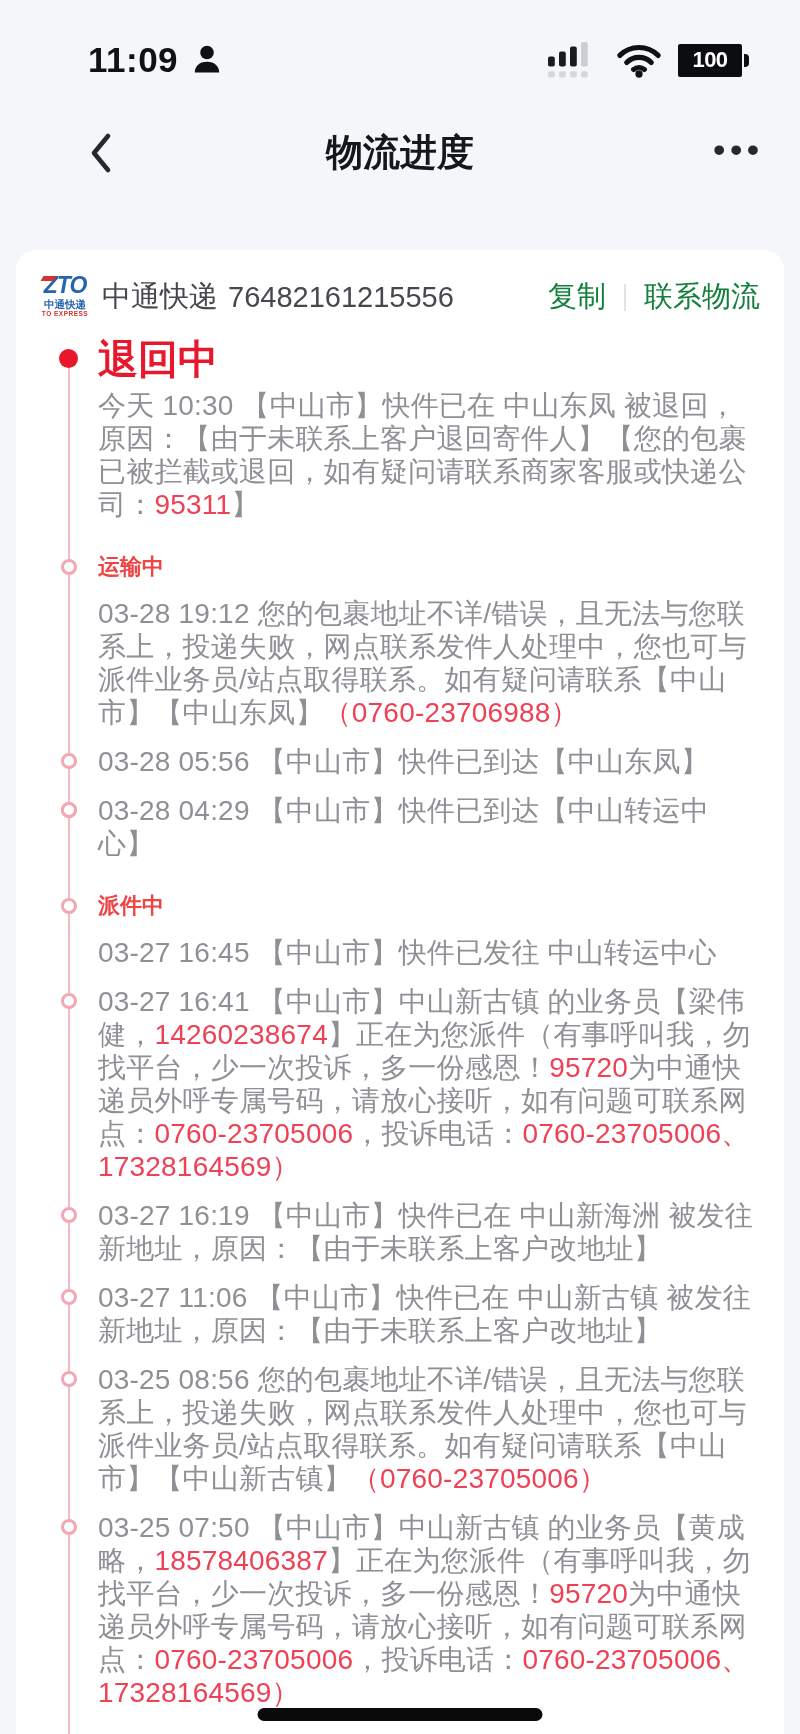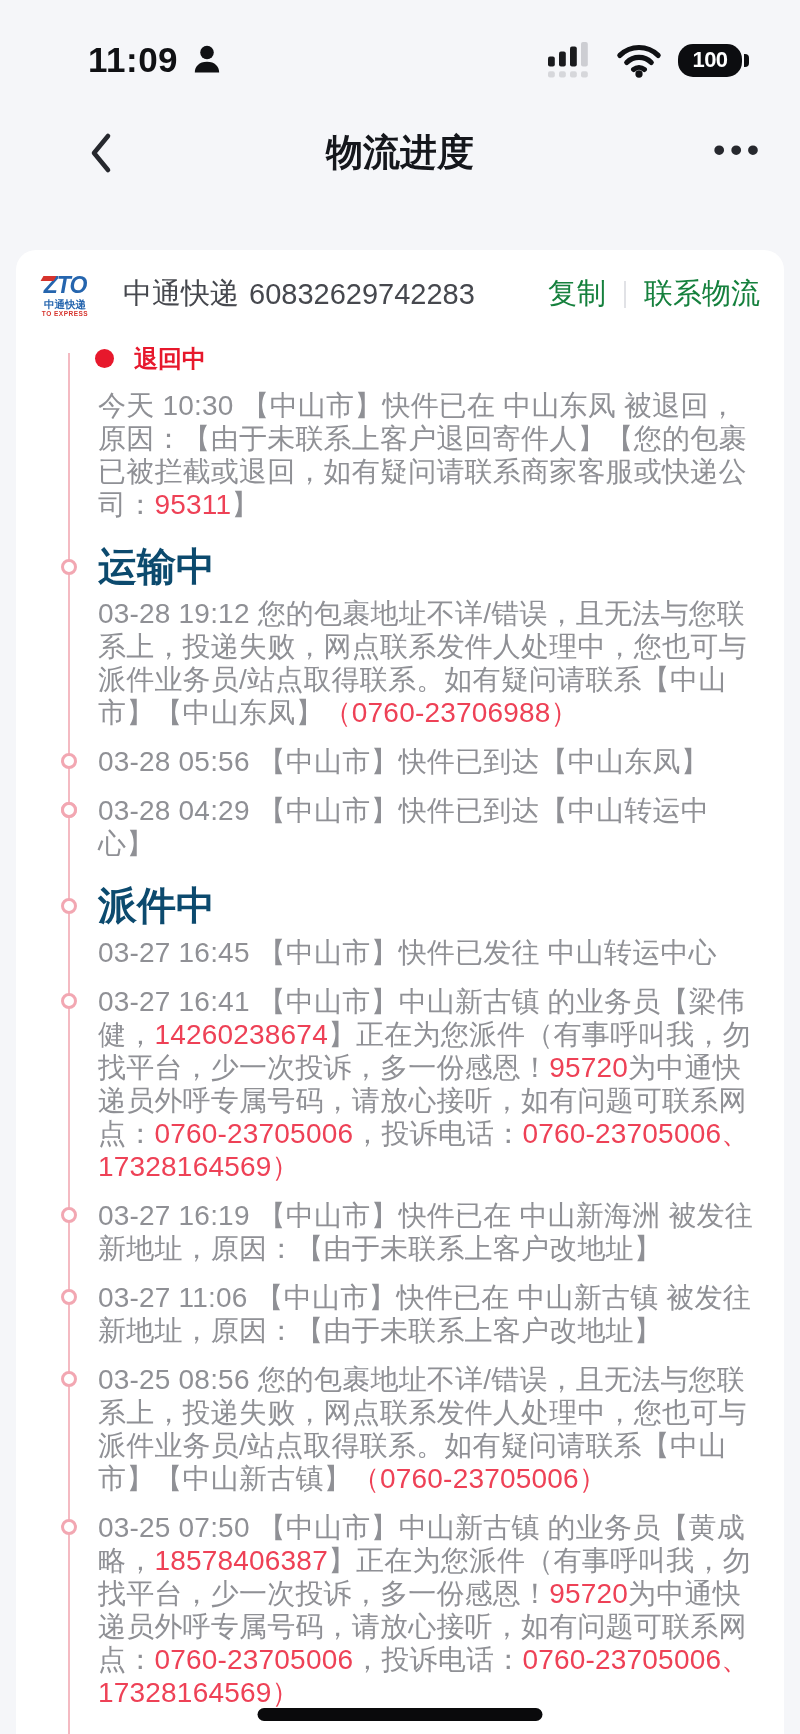--- a/index.html
+++ b/index.html
@@ -4,48 +4,48 @@
 <style>
   html,body{margin:0;padding:0;background:#f5f6f9;}
   body{font-family:"Liberation Sans","DejaVu Sans",sans-serif;-webkit-font-smoothing:antialiased;}
   .screen{position:relative;width:800px;height:1734px;margin:0 auto;background:#f5f6f9;overflow:hidden;display:flex;flex-direction:column;}
 
   
   .status-bar{height:96px;padding:24px 52px 0 88px;box-sizing:border-box;display:flex;justify-content:space-between;align-items:center;}
   .sb-left{display:flex;align-items:center;gap:12px;}
   .sb-time{font-size:35px;font-weight:700;color:#101114;letter-spacing:.5px;}
   .sb-right{display:flex;align-items:center;gap:16px;}
-  .battery{position:relative;width:64px;height:33px;background:#0c0d10;border-radius:15px;display:flex;align-items:center;justify-content:center;margin-right:6px;}
+  .battery{position:relative;width:64px;height:33px;background:#0c0d10;border-radius:2px;display:flex;align-items:center;justify-content:center;margin-right:6px;}
   .battery span{color:#fff;font-size:22px;font-weight:700;letter-spacing:-.5px;}
   .battery::after{content:"";position:absolute;right:-7px;top:10px;width:5px;height:13px;background:#0c0d10;border-radius:0 4px 4px 0;}
 
   
   .nav-bar{position:relative;height:114px;display:flex;align-items:center;padding-left:48px;}
   .nav-title{position:absolute;left:0;right:0;text-align:center;font-size:37px;font-weight:700;color:#15171c;}
   .back-btn{position:relative;z-index:2;margin-left:38px;width:40px;height:54px;display:flex;align-items:center;cursor:pointer;}
   .more-btn{position:absolute;right:36px;top:50%;transform:translateY(-58%);z-index:2;font-size:34px;font-weight:700;color:#26282e;letter-spacing:5px;cursor:pointer;}
 
   
   .card{flex:1;margin:40px 16px 0;background:#ffffff;border-radius:20px 20px 0 0;padding:24px 24px 0;box-sizing:border-box;overflow:hidden;}
-  .card-header{display:flex;align-items:flex-start;gap:21px;}
+  .card-header{display:flex;align-items:flex-end;}
   .zto-logo{position:relative;width:50px;margin-right:12px;flex:none;text-align:center;line-height:1;}
   .zto-brand{display:block;font-size:23px;font-weight:900;font-style:italic;color:#2565ae;letter-spacing:-1px;}
   .zto-brand::before{content:"";position:absolute;left:2px;top:2px;width:13px;height:5px;background:#d6332c;transform:skewX(-30deg);}
   .zto-cn{display:block;font-size:10.5px;font-weight:700;color:#2565ae;margin-top:2px;white-space:nowrap;}
   .zto-en{display:block;font-size:6.5px;font-weight:700;color:#d6332c;margin-top:1px;letter-spacing:.5px;white-space:nowrap;}
   .track-line{flex:1;display:flex;align-items:center;gap:10px;font-size:29px;color:#46484e;white-space:nowrap;}
   .hdr-actions{display:flex;align-items:center;flex:none;}
   .hdr-btn{font-size:29px;color:#15803d;cursor:pointer;}
   .hdr-divider{width:2px;height:27px;background:#e1e2e6;margin:0 18px;}
 
   
   .timeline{position:relative;margin:22px 0 0 28px;padding-left:30px;}
   .timeline::before{content:"";position:absolute;left:0;top:14px;bottom:-60px;width:2px;background:#f4bac2;}
-  .tl-heading{position:relative;font-size:39px;font-weight:700;color:#0c4a6e;line-height:40px;margin:26px 0 10px;}
-  .tl-heading.current{color:#e7182c;font-size:24px;margin-top:0;margin-left:36px;}
+  .tl-heading{position:relative;font-size:22px;font-weight:700;color:#ef4444;line-height:40px;margin:26px 0 10px;}
+  .tl-heading.current{color:#e7182c;font-size:40px;margin-top:0;}
   .tl-event{position:relative;font-size:28px;color:#8f9095;line-height:33px;margin:4px 0 16px;letter-spacing:.2px;}
   .marker{position:absolute;z-index:1;box-sizing:border-box;}
   .marker-dot{left:-39px;top:10px;width:19px;height:19px;border-radius:50%;background:#e7182c;}
   .marker-circle{left:-37px;top:12px;width:16px;height:16px;border-radius:50%;background:#fff;border:3px solid #f2a7b2;}
   .tl-event .marker-circle{top:8px;}
   .red{color:#ee4156;}
 
   
   .home-indicator{position:absolute;left:50%;bottom:13px;transform:translateX(-50%);width:285px;height:13px;border-radius:7px;background:#0a0a0c;z-index:6;cursor:pointer;}
 
@@ -107,21 +107,21 @@
 
   <div class="card">
     <div class="card-header">
       <div class="zto-logo">
         <span class="zto-brand">ZTO</span>
         <span class="zto-cn">中通快递</span>
         <span class="zto-en">TO EXPRESS</span>
       </div>
       <div class="track-line">
         <span>中通快递</span>
-        <span>60832629742283</span>
+        <span>76482161215556</span>
       </div>
       <div class="hdr-actions">
         <span class="hdr-btn">复制</span>
         <span class="hdr-divider"></span>
         <span class="hdr-btn">联系物流</span>
       </div>
     </div>
 
     <div class="timeline">
         <div class="tl-heading current"><span class="marker marker-dot"></span><span>退回中</span></div>

